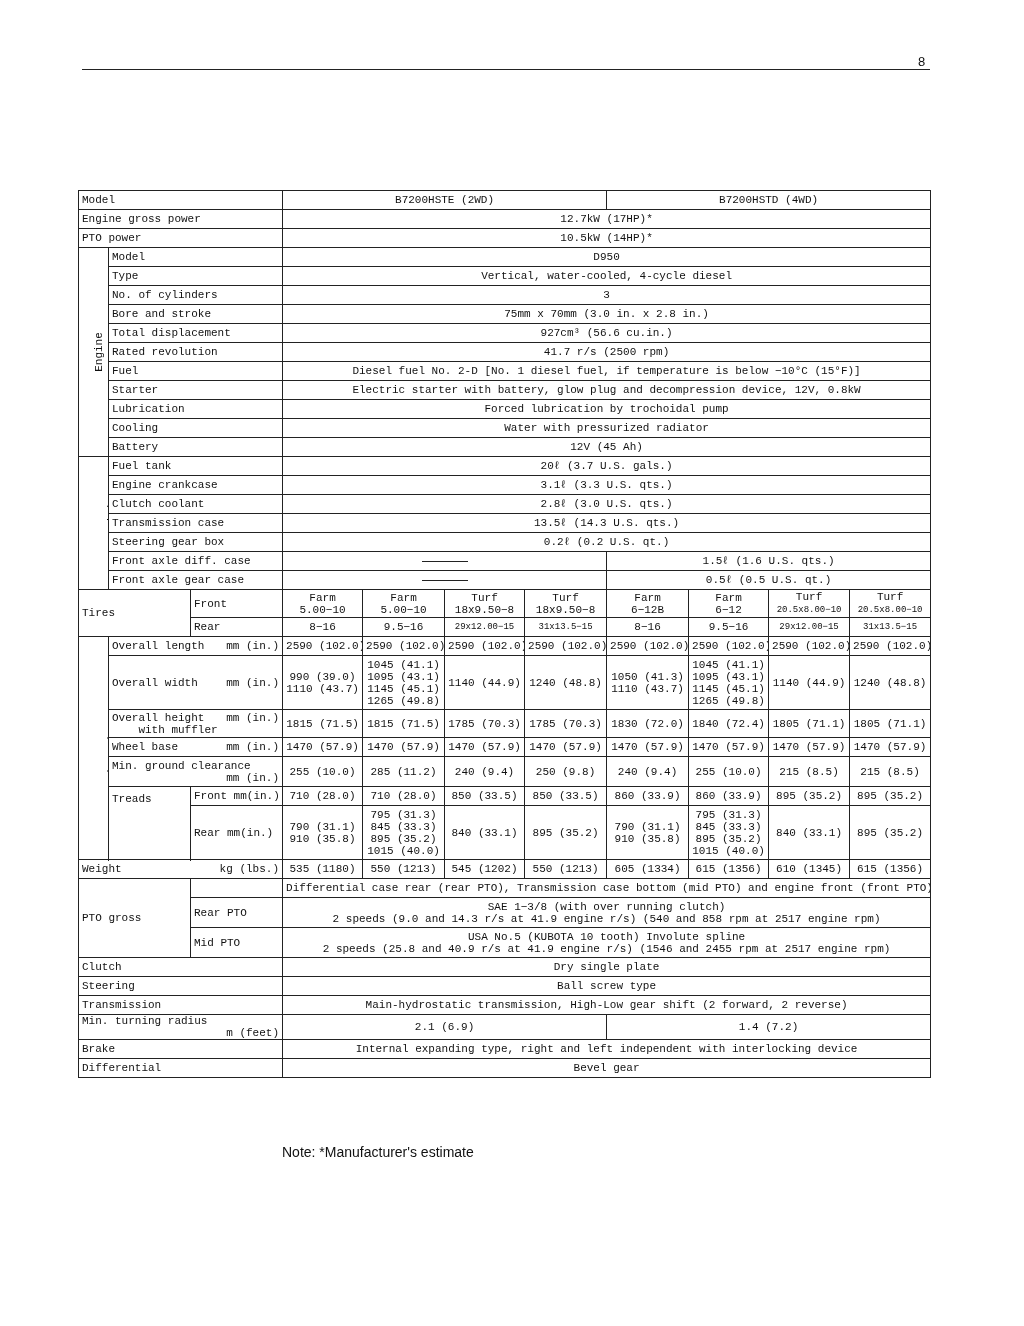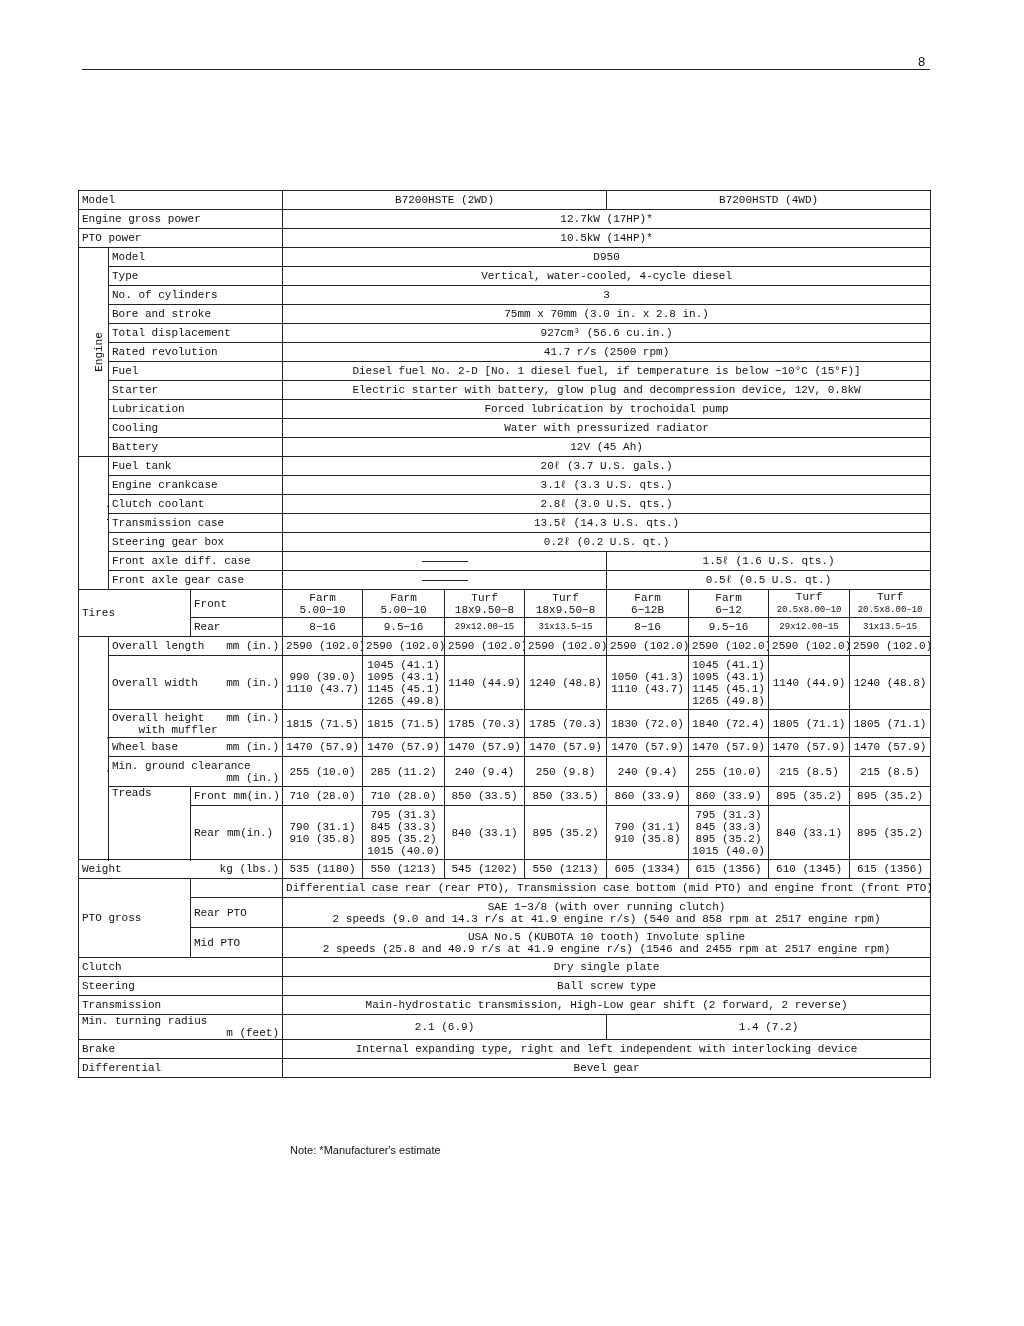--- a/index.html
+++ b/index.html
@@ -8,21 +8,21 @@
   .page-num { position:absolute; left:918px; top:54px; font-size:13px; }
   table.spec { position:absolute; left:78px; top:190px; width:852px; border-collapse:collapse; table-layout:fixed; font-size:11px;font-family:Liberation Mono, monospace; }
   table.spec td { border:1px solid #222; padding:0 3px; height:18px; line-height:12px; vertical-align:middle; white-space:nowrap; overflow:hidden; }
   .c { text-align:center; }
   .sm { font-size:9px; }
   .side { text-align:center; padding:0 !important; }
   .side span { display:inline-block; transform:rotate(-90deg); white-space:nowrap; font-size:11px; }
   .unit { float:right;margin-left:19px; }
   .dash { display:inline-block; width:46px; border-top:1px solid #222; vertical-align:middle; }
   .multi { line-height:12px; }
-  .note { position:absolute; left:282px; top:1144px; font-size:11px;margin-left:8px; }
+  .note { position:absolute; left:282px; top:1144px; font-size:14px; }
 </style>
 </head>
 <body>
 
 <div class="page-rule"></div>
 <div class="page-num">8</div>
 
 <table class="spec">
   <colgroup>
     <col style="width:30px">
@@ -205,21 +205,21 @@
     <td class="c">255 (10.0)</td>
     <td class="c">285 (11.2)</td>
     <td class="c">240 (9.4)</td>
     <td class="c">250 (9.8)</td>
     <td class="c">240 (9.4)</td>
     <td class="c">255 (10.0)</td>
     <td class="c">215 (8.5)</td>
     <td class="c">215 (8.5)</td>
   </tr>
   <tr>
-    <td rowspan="3" style="vertical-align:top;">Treads</td>
+    <td rowspan="3" style="vertical-align:top;padding-top:6px">Treads</td>
     <td>Front mm(in.)</td>
     <td class="c">710 (28.0)</td>
     <td class="c">710 (28.0)</td>
     <td class="c">850 (33.5)</td>
     <td class="c">850 (33.5)</td>
     <td class="c">860 (33.9)</td>
     <td class="c">860 (33.9)</td>
     <td class="c">895 (35.2)</td>
     <td class="c">895 (35.2)</td>
   </tr>

